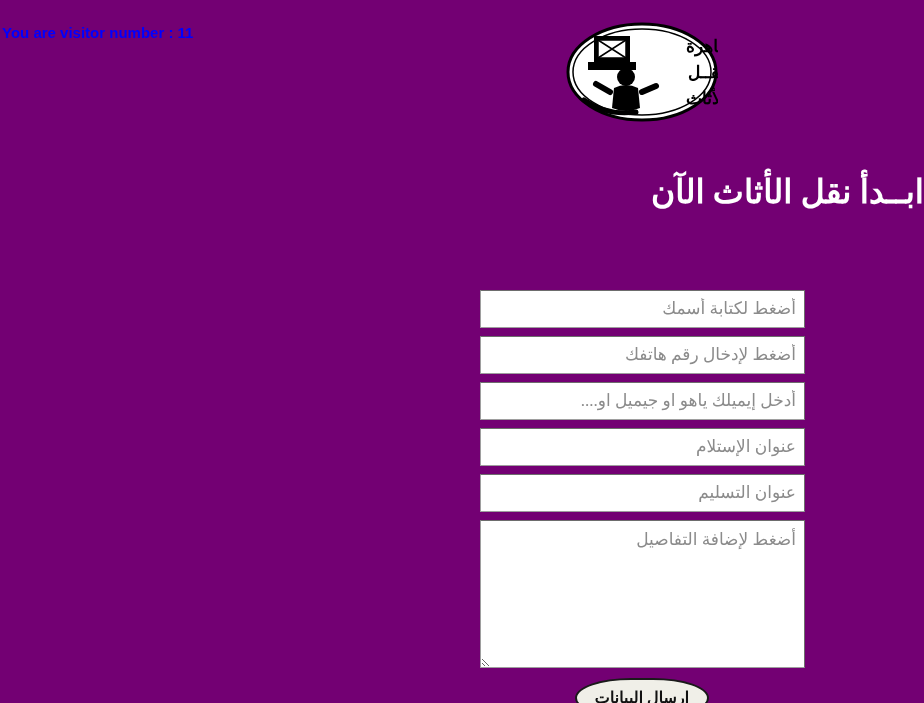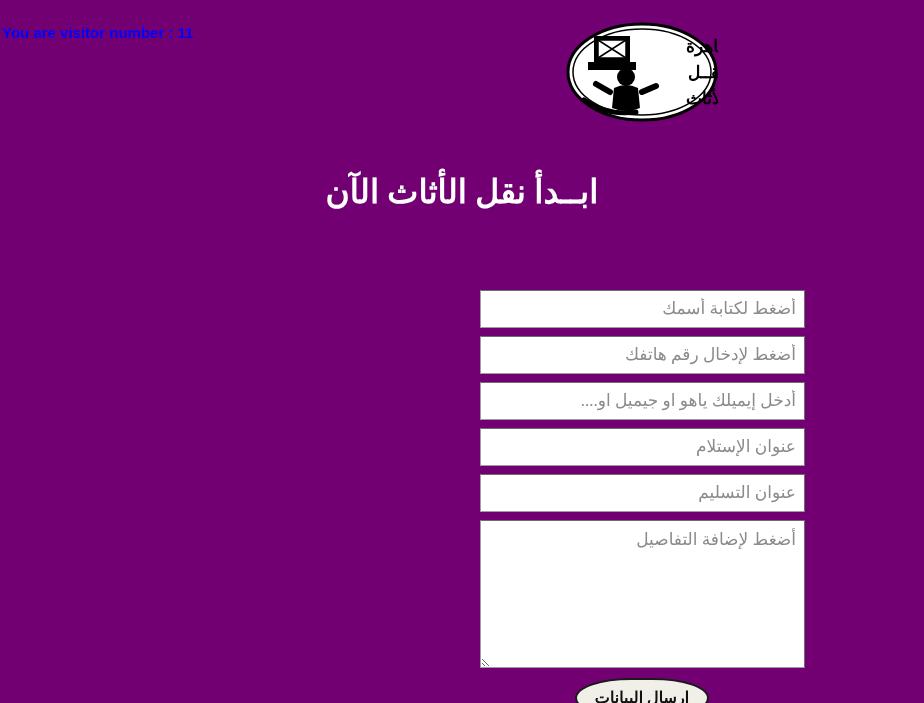--- a/index.html
+++ b/index.html
@@ -38,21 +38,20 @@
     height: 100px;
   }
   .logo-svg {
     display: block;
   }
   .page-title {
     position: absolute;
     top: 172px;
     left: 0;
     width: 924px;
-    text-align: center;
     color: #ffffff;
     font-family: "Liberation Serif", serif;
     font-weight: bold;
     font-size: 33px;
     letter-spacing: 1px;
     direction: rtl;
   }
   .form-area {
     position: absolute;
     top: 290px;

